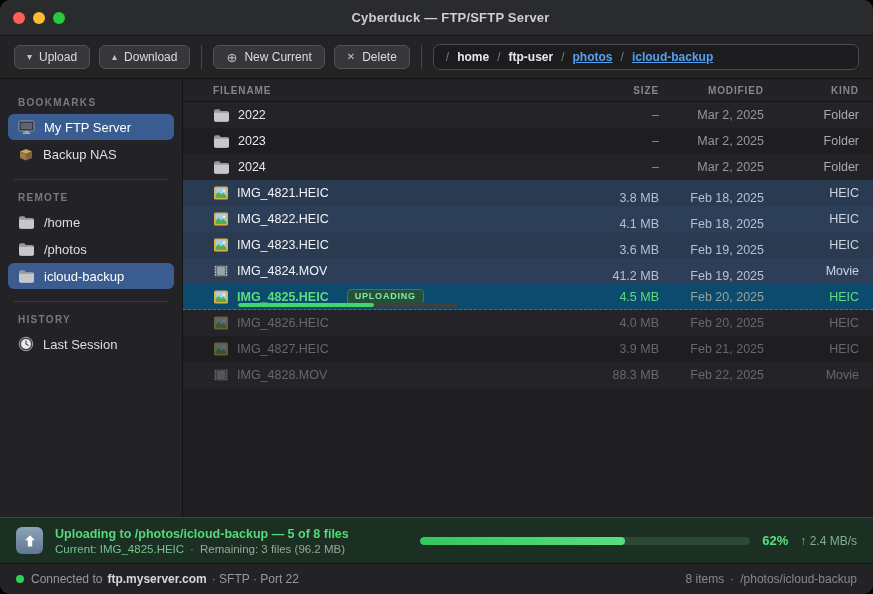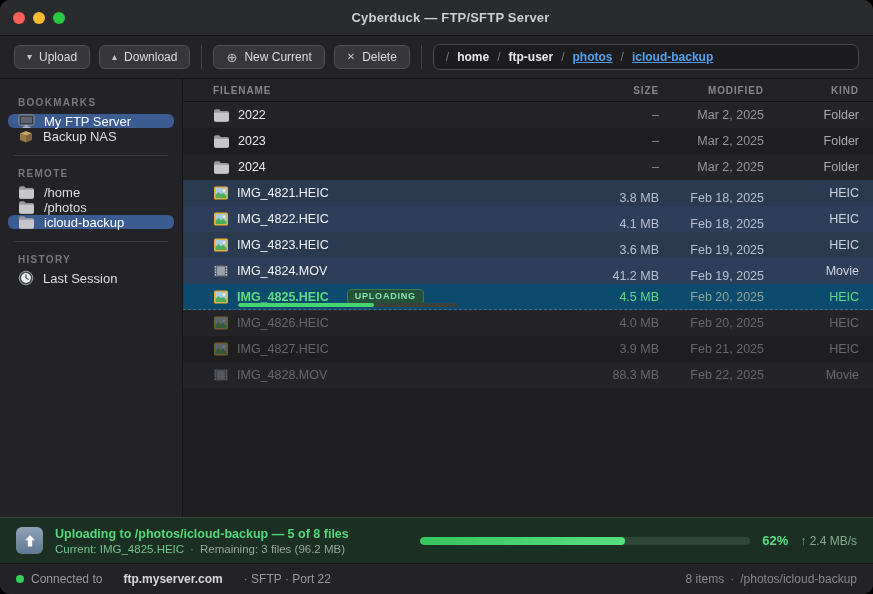--- a/index.html
+++ b/index.html
@@ -30,21 +30,21 @@
               display:flex;align-items:center;padding:0 12px;gap:8px;
               font-family:"DejaVu Sans Mono","Liberation Mono",monospace;font-size:12px;}
   .crumb-sep{color:#7b7b81;}
   .crumb{color:#e9e9ec;font-weight:700;}
   .crumb.active{color:#55a1ef;text-decoration:underline;}
 
   
   .main{flex:1;display:flex;min-height:0;}
   .sidebar{width:183px;background:#232327;border-right:1px solid #131314;padding-top:6px;flex:0 0 auto;}
   .sb-title{margin:12px 0 6px 18px;font-size:10px;font-weight:700;letter-spacing:1.3px;color:#78787e;}
-  .sb-item{height:14px;margin:1px 8px;border-radius:6px;display:flex;align-items:center;gap:9px;
+  .sb-item{height:26px;margin:1px 8px;border-radius:6px;display:flex;align-items:center;gap:9px;
            padding:0 10px;font-size:13px;color:#dfdfe2;cursor:default;}
   .sb-item.selected{background:#3b5c90;color:#fff;}
   .sb-div{height:1px;background:#3a3a3e;margin:12px 14px 4px 14px;}
   .icon{display:inline-flex;align-items:center;justify-content:center;flex:0 0 auto;}
 
   .content{flex:1;display:flex;flex-direction:column;background:#1f1f21;min-width:0;}
   .thead{height:23px;background:#232326;border-bottom:1px solid #141415;display:flex;align-items:center;
          padding:0 14px 0 30px;font-size:10px;font-weight:700;letter-spacing:.9px;color:#86868c;flex:0 0 auto;}
   .col-name{flex:1;display:flex;align-items:center;gap:8px;min-width:0;}
   .col-size{width:105px;text-align:right;}
@@ -88,21 +88,21 @@
   .t-remaining{color:#98a79b;}
   .t-progress{flex:1;max-width:330px;height:8px;border-radius:4px;background:#2d4836;margin-left:auto;overflow:hidden;}
   .t-fill{height:100%;border-radius:4px;background:linear-gradient(90deg,#35c65f,#55e07f);}
   .t-pct{font-size:13px;font-weight:800;color:#57e07f;flex:0 0 auto;}
   .t-speed{font-size:12px;color:#80ae8f;flex:0 0 auto;}
 
   
   .statusbar{height:31px;background:#232327;border-top:1px solid #141415;display:flex;align-items:center;
              padding:0 16px;gap:7px;font-size:12px;color:#97979d;flex:0 0 auto;}
   .s-dot{width:8px;height:8px;border-radius:50%;background:#2fd158;flex:0 0 auto;}
-  .s-left{display:flex;gap:21px;align-items:flex-start;}
+  .s-left{display:flex;gap:5px;align-items:flex-start;}
   .s-left b{color:#d8d8da;font-weight:700;}
   .s-right{margin-left:auto;display:flex;gap:6px;color:#87878d;}
 </style>
 </head>
 <body>
 
 <div class="window">
 
   <div class="titlebar">
     <div class="traffic">

